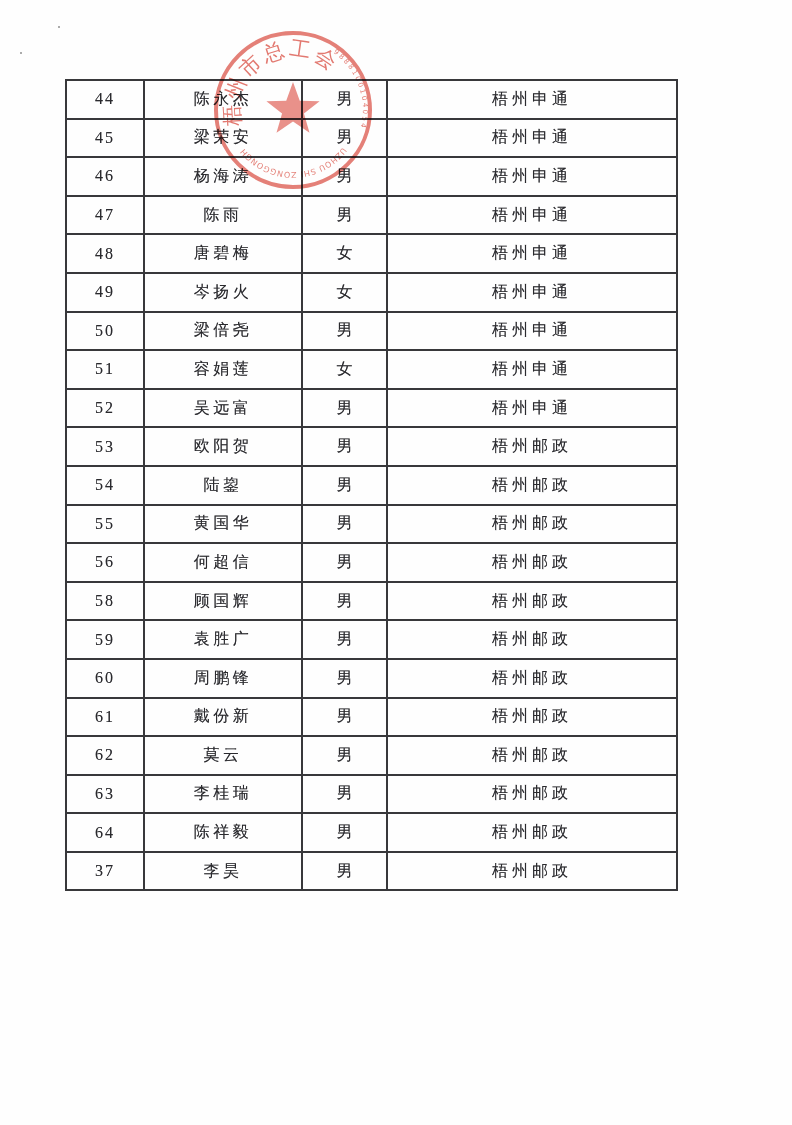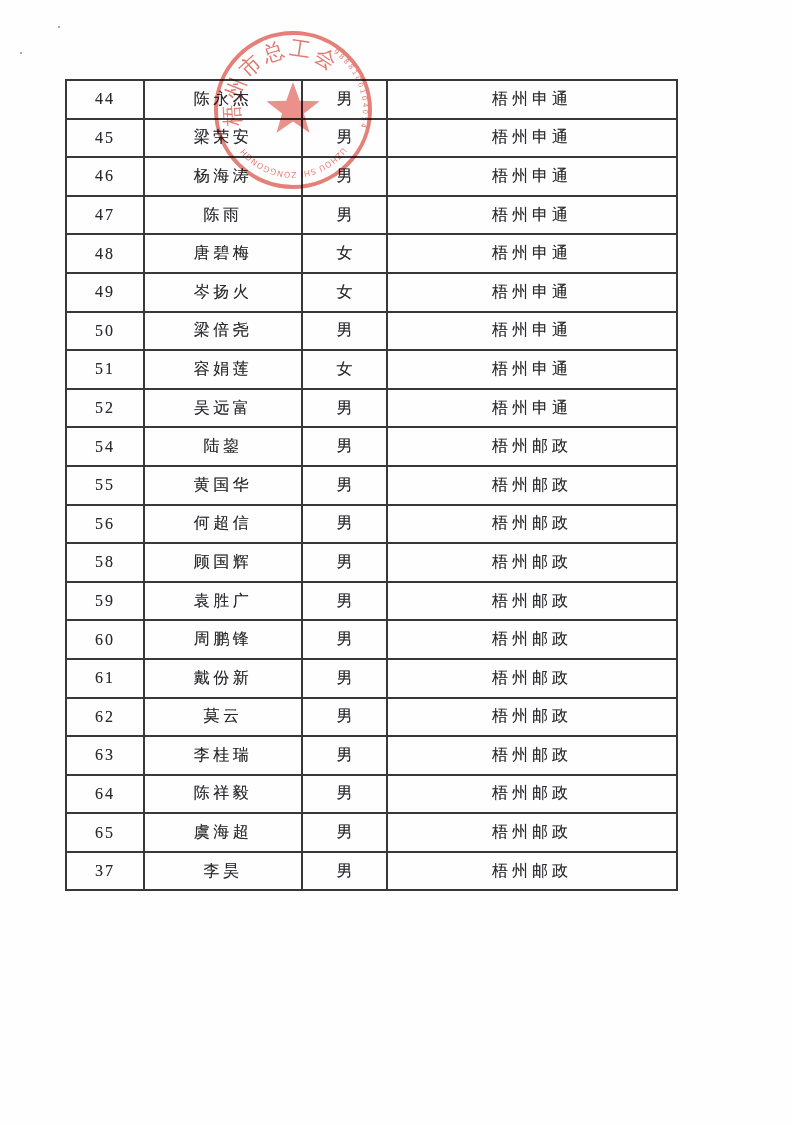--- a/index.html
+++ b/index.html
@@ -114,20 +114,26 @@
           <td class="person-gender">女</td>
           <td class="person-company">梧州申通</td>
         </tr>
         <tr>
           <td class="row-number">52</td>
           <td class="person-name">吴远富</td>
           <td class="person-gender">男</td>
           <td class="person-company">梧州申通</td>
         </tr>
         <tr>
+          <td class="row-number">53</td>
+          <td class="person-name">欧阳贺</td>
+          <td class="person-gender">男</td>
+          <td class="person-company">梧州邮政</td>
+        </tr>
+        <tr>
           <td class="row-number">54</td>
           <td class="person-name">陆鋆</td>
           <td class="person-gender">男</td>
           <td class="person-company">梧州邮政</td>
         </tr>
         <tr>
           <td class="row-number">55</td>
           <td class="person-name">黄国华</td>
           <td class="person-gender">男</td>
           <td class="person-company">梧州邮政</td>
@@ -170,26 +176,20 @@
         </tr>
         <tr>
           <td class="row-number">63</td>
           <td class="person-name">李桂瑞</td>
           <td class="person-gender">男</td>
           <td class="person-company">梧州邮政</td>
         </tr>
         <tr>
           <td class="row-number">64</td>
           <td class="person-name">陈祥毅</td>
-          <td class="person-gender">男</td>
-          <td class="person-company">梧州邮政</td>
-        </tr>
-        <tr>
-          <td class="row-number">65</td>
-          <td class="person-name">虞海超</td>
           <td class="person-gender">男</td>
           <td class="person-company">梧州邮政</td>
         </tr>
         <tr>
           <td class="row-number">37</td>
           <td class="person-name">李昊</td>
           <td class="person-gender">男</td>
           <td class="person-company">梧州邮政</td>
         </tr>
       </tbody>

